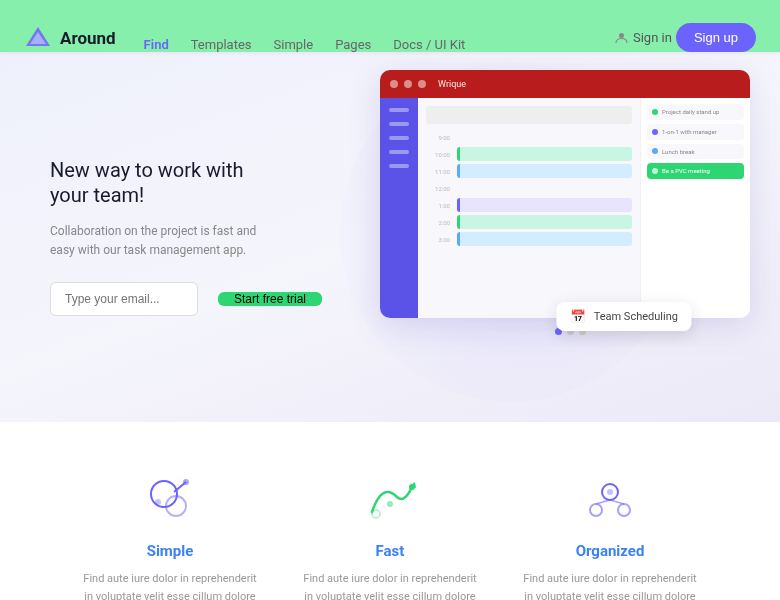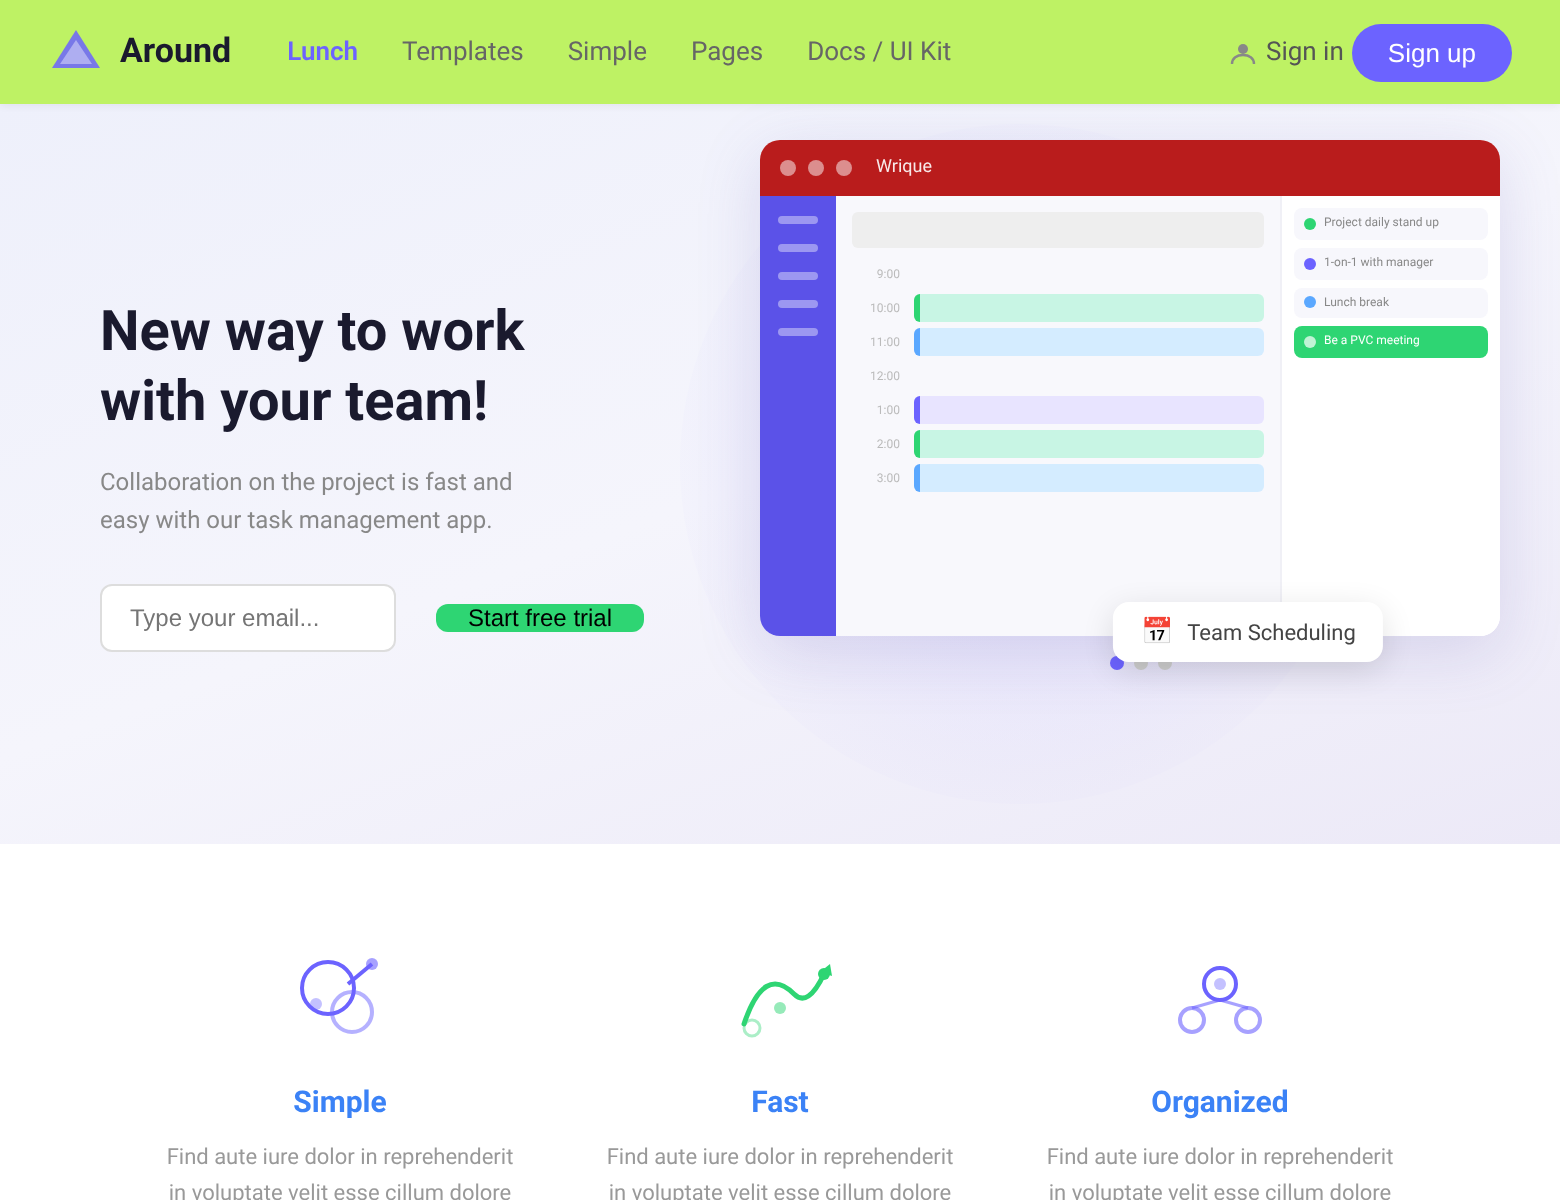--- a/index.html
+++ b/index.html
@@ -6,23 +6,23 @@
     body {
       font-family: -apple-system, BlinkMacSystemFont, 'Segoe UI', Roboto, sans-serif;
       background: #f0f0f8;
       width: 780px;
       min-height: 600px;
       overflow-x: hidden;
     }
 
     
     .navbar {
-      background: #bef264;
-      display: flex;
-      align-items: center;
+      background: #86efac;
+      display: flex;
+      align-items: flex-end;
       padding: 0 24px;
       height: 52px;
       box-shadow: 0 1px 4px rgba(0,0,0,0.06);
       position: relative;
       z-index: 10;
     }
     .logo-area {
       display: flex;
       align-items: center;
       gap: 8px;
@@ -95,22 +95,22 @@
       right: 100px;
       top: 10px;
     }
     .hero-content {
       padding: 40px 50px;
       max-width: 320px;
       z-index: 2;
       position: relative;
     }
     .hero-title {
-      font-size: 28px;
-      font-weight: 700;
+      font-size: 20px;
+      font-weight: 400;
       color: #1a1a2e;
       line-height: 1.25;
       margin-bottom: 14px;
     }
     .hero-subtitle {
       font-size: 12px;
       color: #888;
       line-height: 1.6;
       margin-bottom: 22px;
     }
@@ -339,21 +339,21 @@
 
 <nav class="navbar">
   <div class="logo-area">
     <svg class="logo-icon" viewBox="0 0 28 28" fill="none">
       <polygon points="14,3 26,22 2,22" fill="#6c63ff" opacity="0.85"></polygon>
       <polygon points="14,8 22,20 6,20" fill="#fff" opacity="0.4"></polygon>
     </svg>
     <span class="logo-text">Around</span>
   </div>
   <div class="nav-links">
-    <a class="nav-link active">Lunch</a>
+    <a class="nav-link active">Find</a>
     <a class="nav-link">Templates</a>
     <a class="nav-link">Simple</a>
     <a class="nav-link">Pages</a>
     <a class="nav-link">Docs / UI Kit</a>
   </div>
   <div class="nav-right">
     <div class="sign-in-btn">
       <svg width="13" height="13" viewBox="0 0 13 13">
         <circle cx="6.5" cy="4.5" r="2.5" fill="#888"></circle>
         <path d="M1 12c0-3 2.5-4.5 5.5-4.5S12 9 12 12" stroke="#888" stroke-width="1.2" fill="none"></path>

